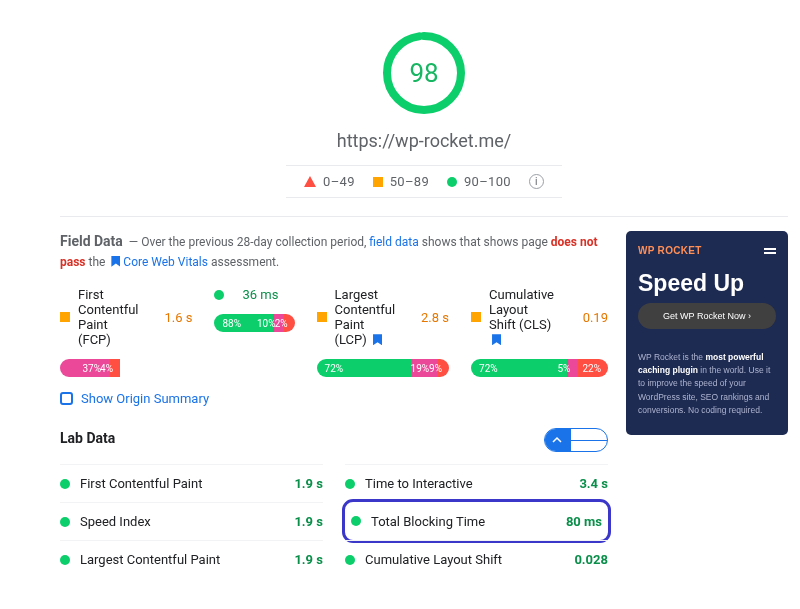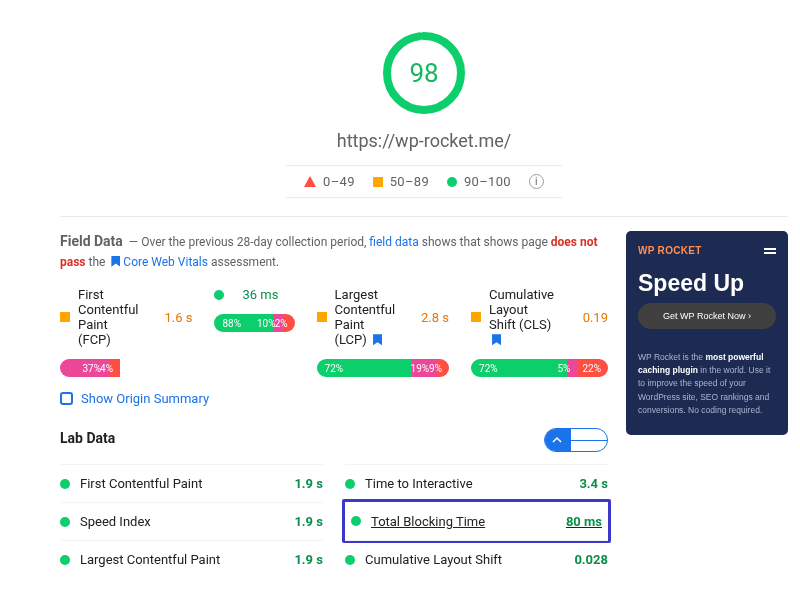--- a/index.html
+++ b/index.html
@@ -53,21 +53,21 @@
 
   .lab-head { display: flex; justify-content: space-between; align-items: center; margin: 22px 0 12px; }
   .toggle { display: flex; border: 1px solid #1a73e8; border-radius: 16px; overflow: hidden; width: 64px; height: 24px; }
   .toggle div { flex: 1; display: flex; align-items: center; justify-content: center; }
   .toggle .on { background: #1a73e8; }
   .toggle .lines div { height: 1.5px; background: #1a73e8; margin: 1px 0; width: 12px; }
   .lab-grid { display: grid; grid-template-columns: 1fr 1fr; column-gap: 22px; }
   .lab-row { display: flex; align-items: center; gap: 10px; padding: 11px 0; border-top: 1px solid #f1f3f4; font-size: 13px; }
   .lab-row .name { flex: 1; }
   .lab-row .val { font-weight: 700; margin-left: 30px; }
-  .highlight { border: 3px solid #3b38c9; border-radius: 2px; margin: -3px; padding: 11px 6px !important; border-top: 3px solid #3b38c9 !important; text-decoration: underline; }
+  .highlight { border: 3px solid #3b38c9; border-radius: 11px; margin: -3px; padding: 11px 6px !important; border-top: 3px solid #3b38c9 !important; }
 </style>
 </head>
 <body>
 
 <div class="wrap">
 
   <div class="score-area">
     <div class="score-ring">
       <svg width="86" height="86">
           <circle cx="43" cy="43" r="37" fill="none" stroke="#e6f8ed" stroke-width="8"></circle>

